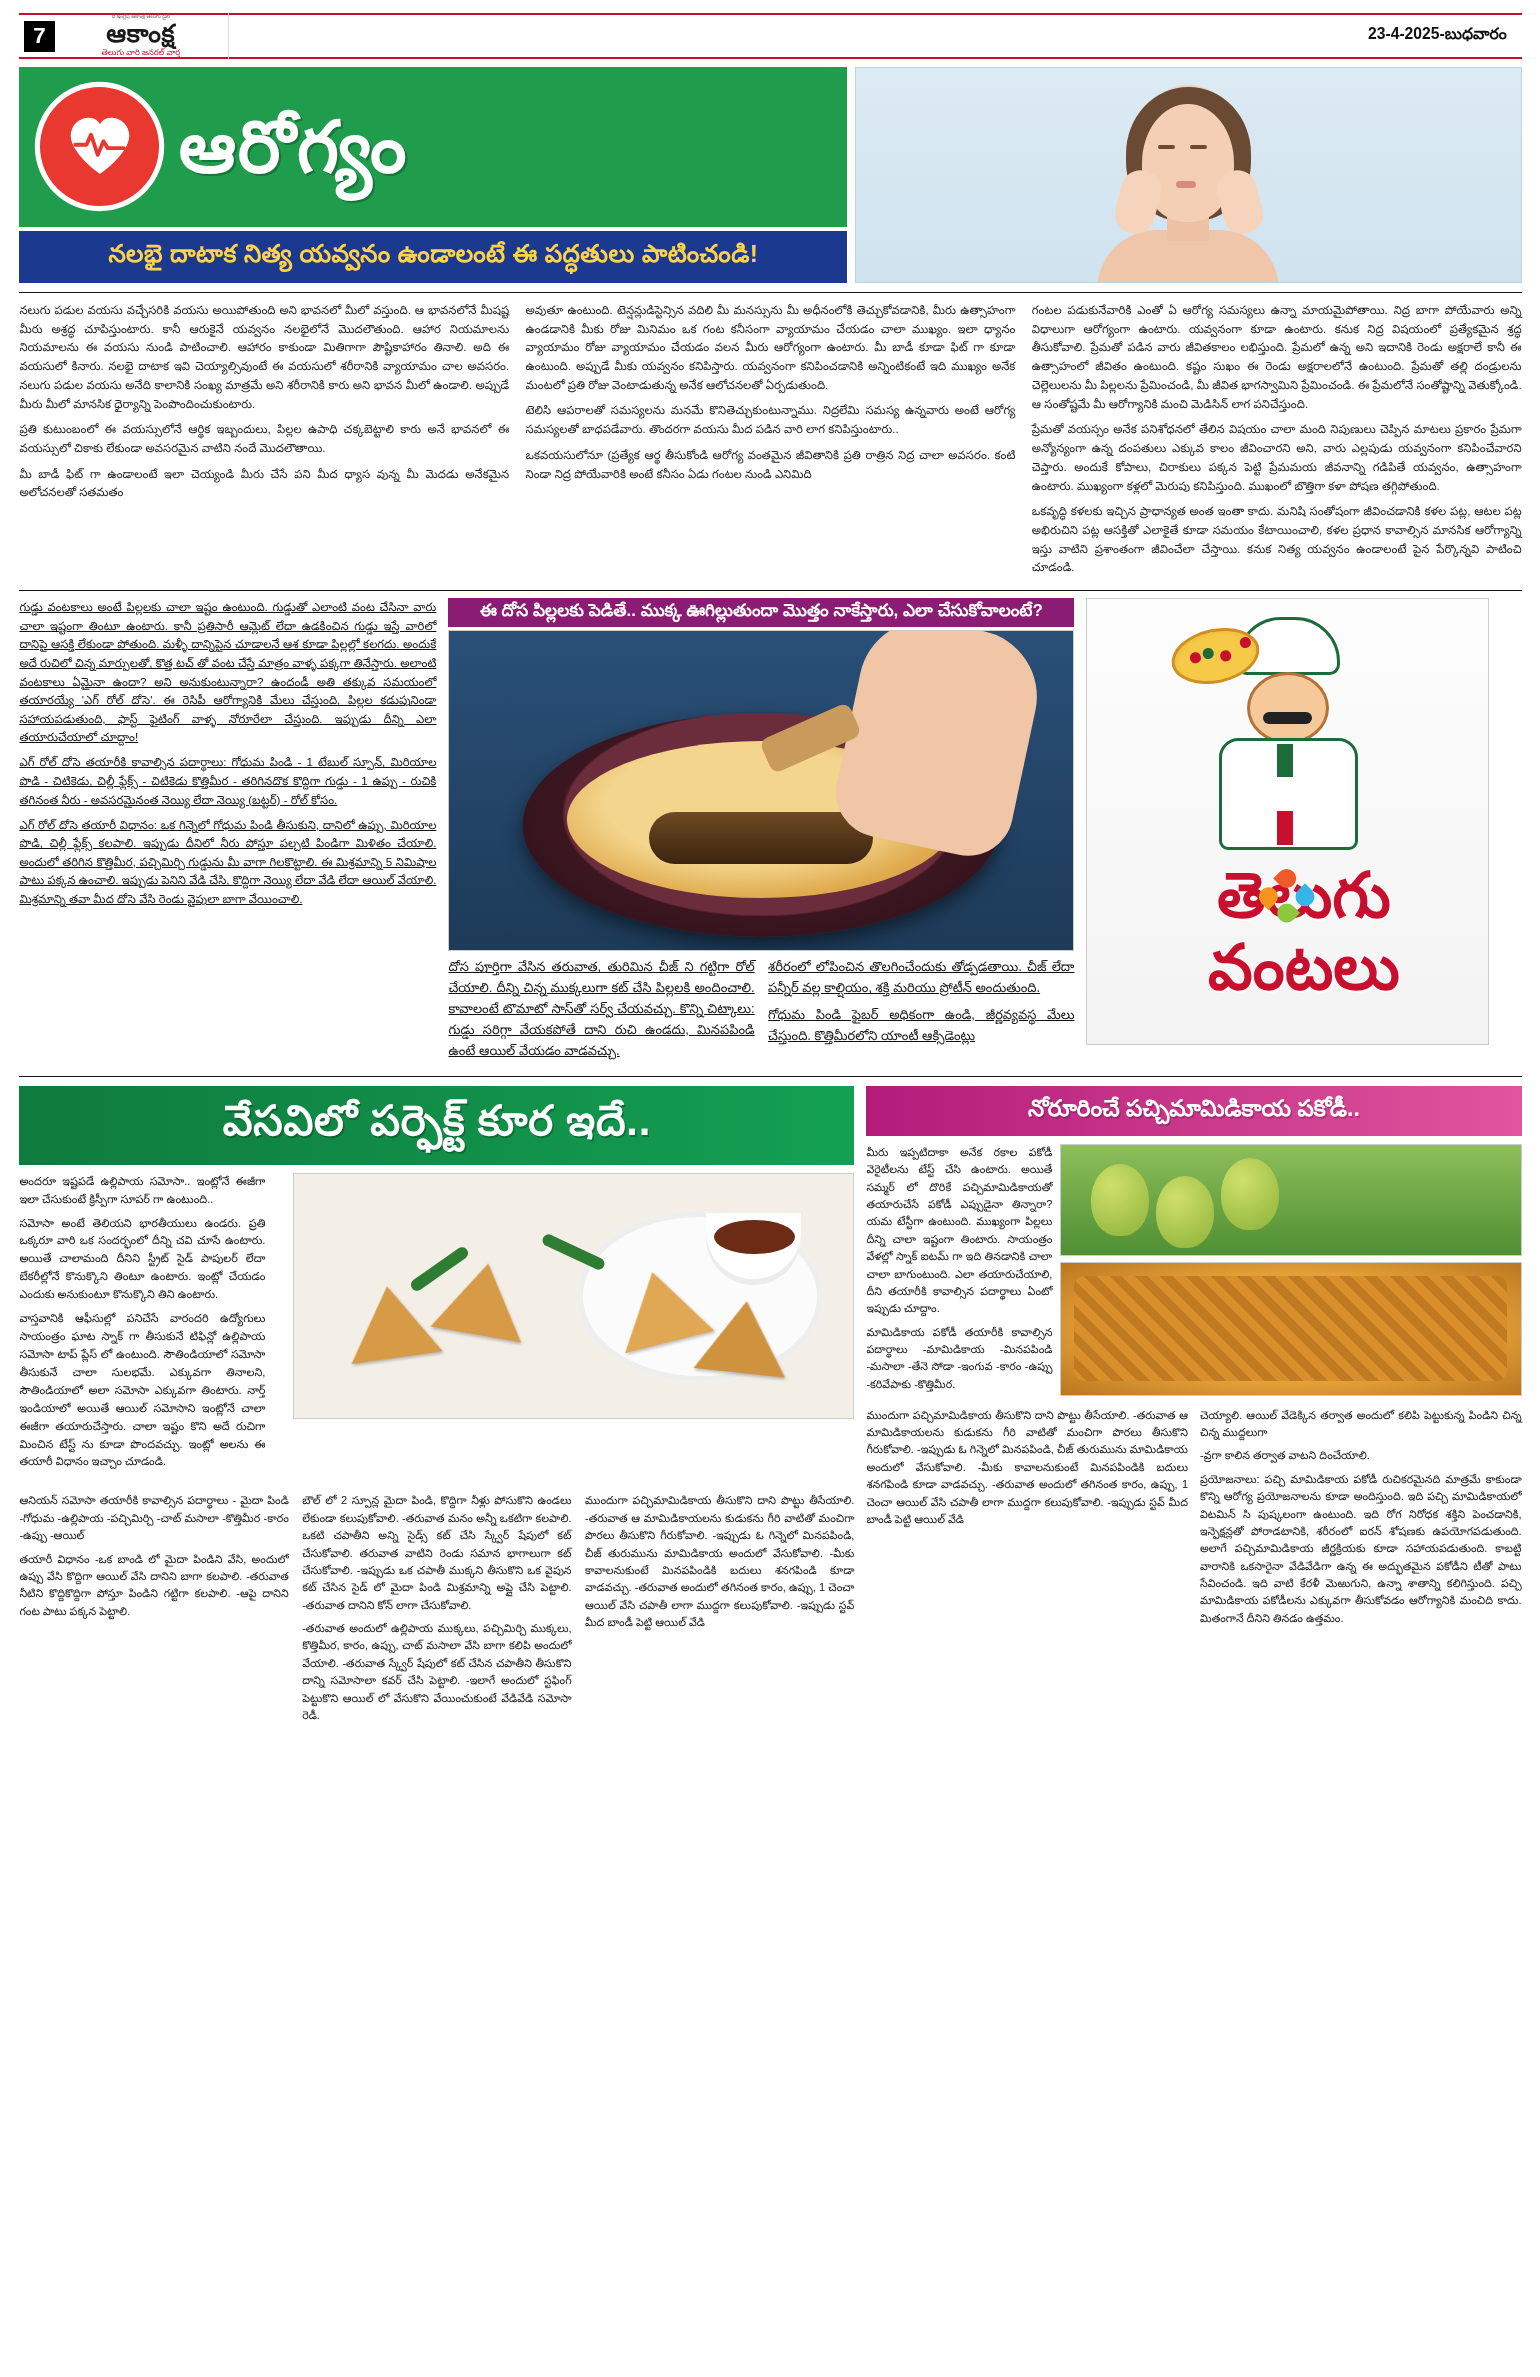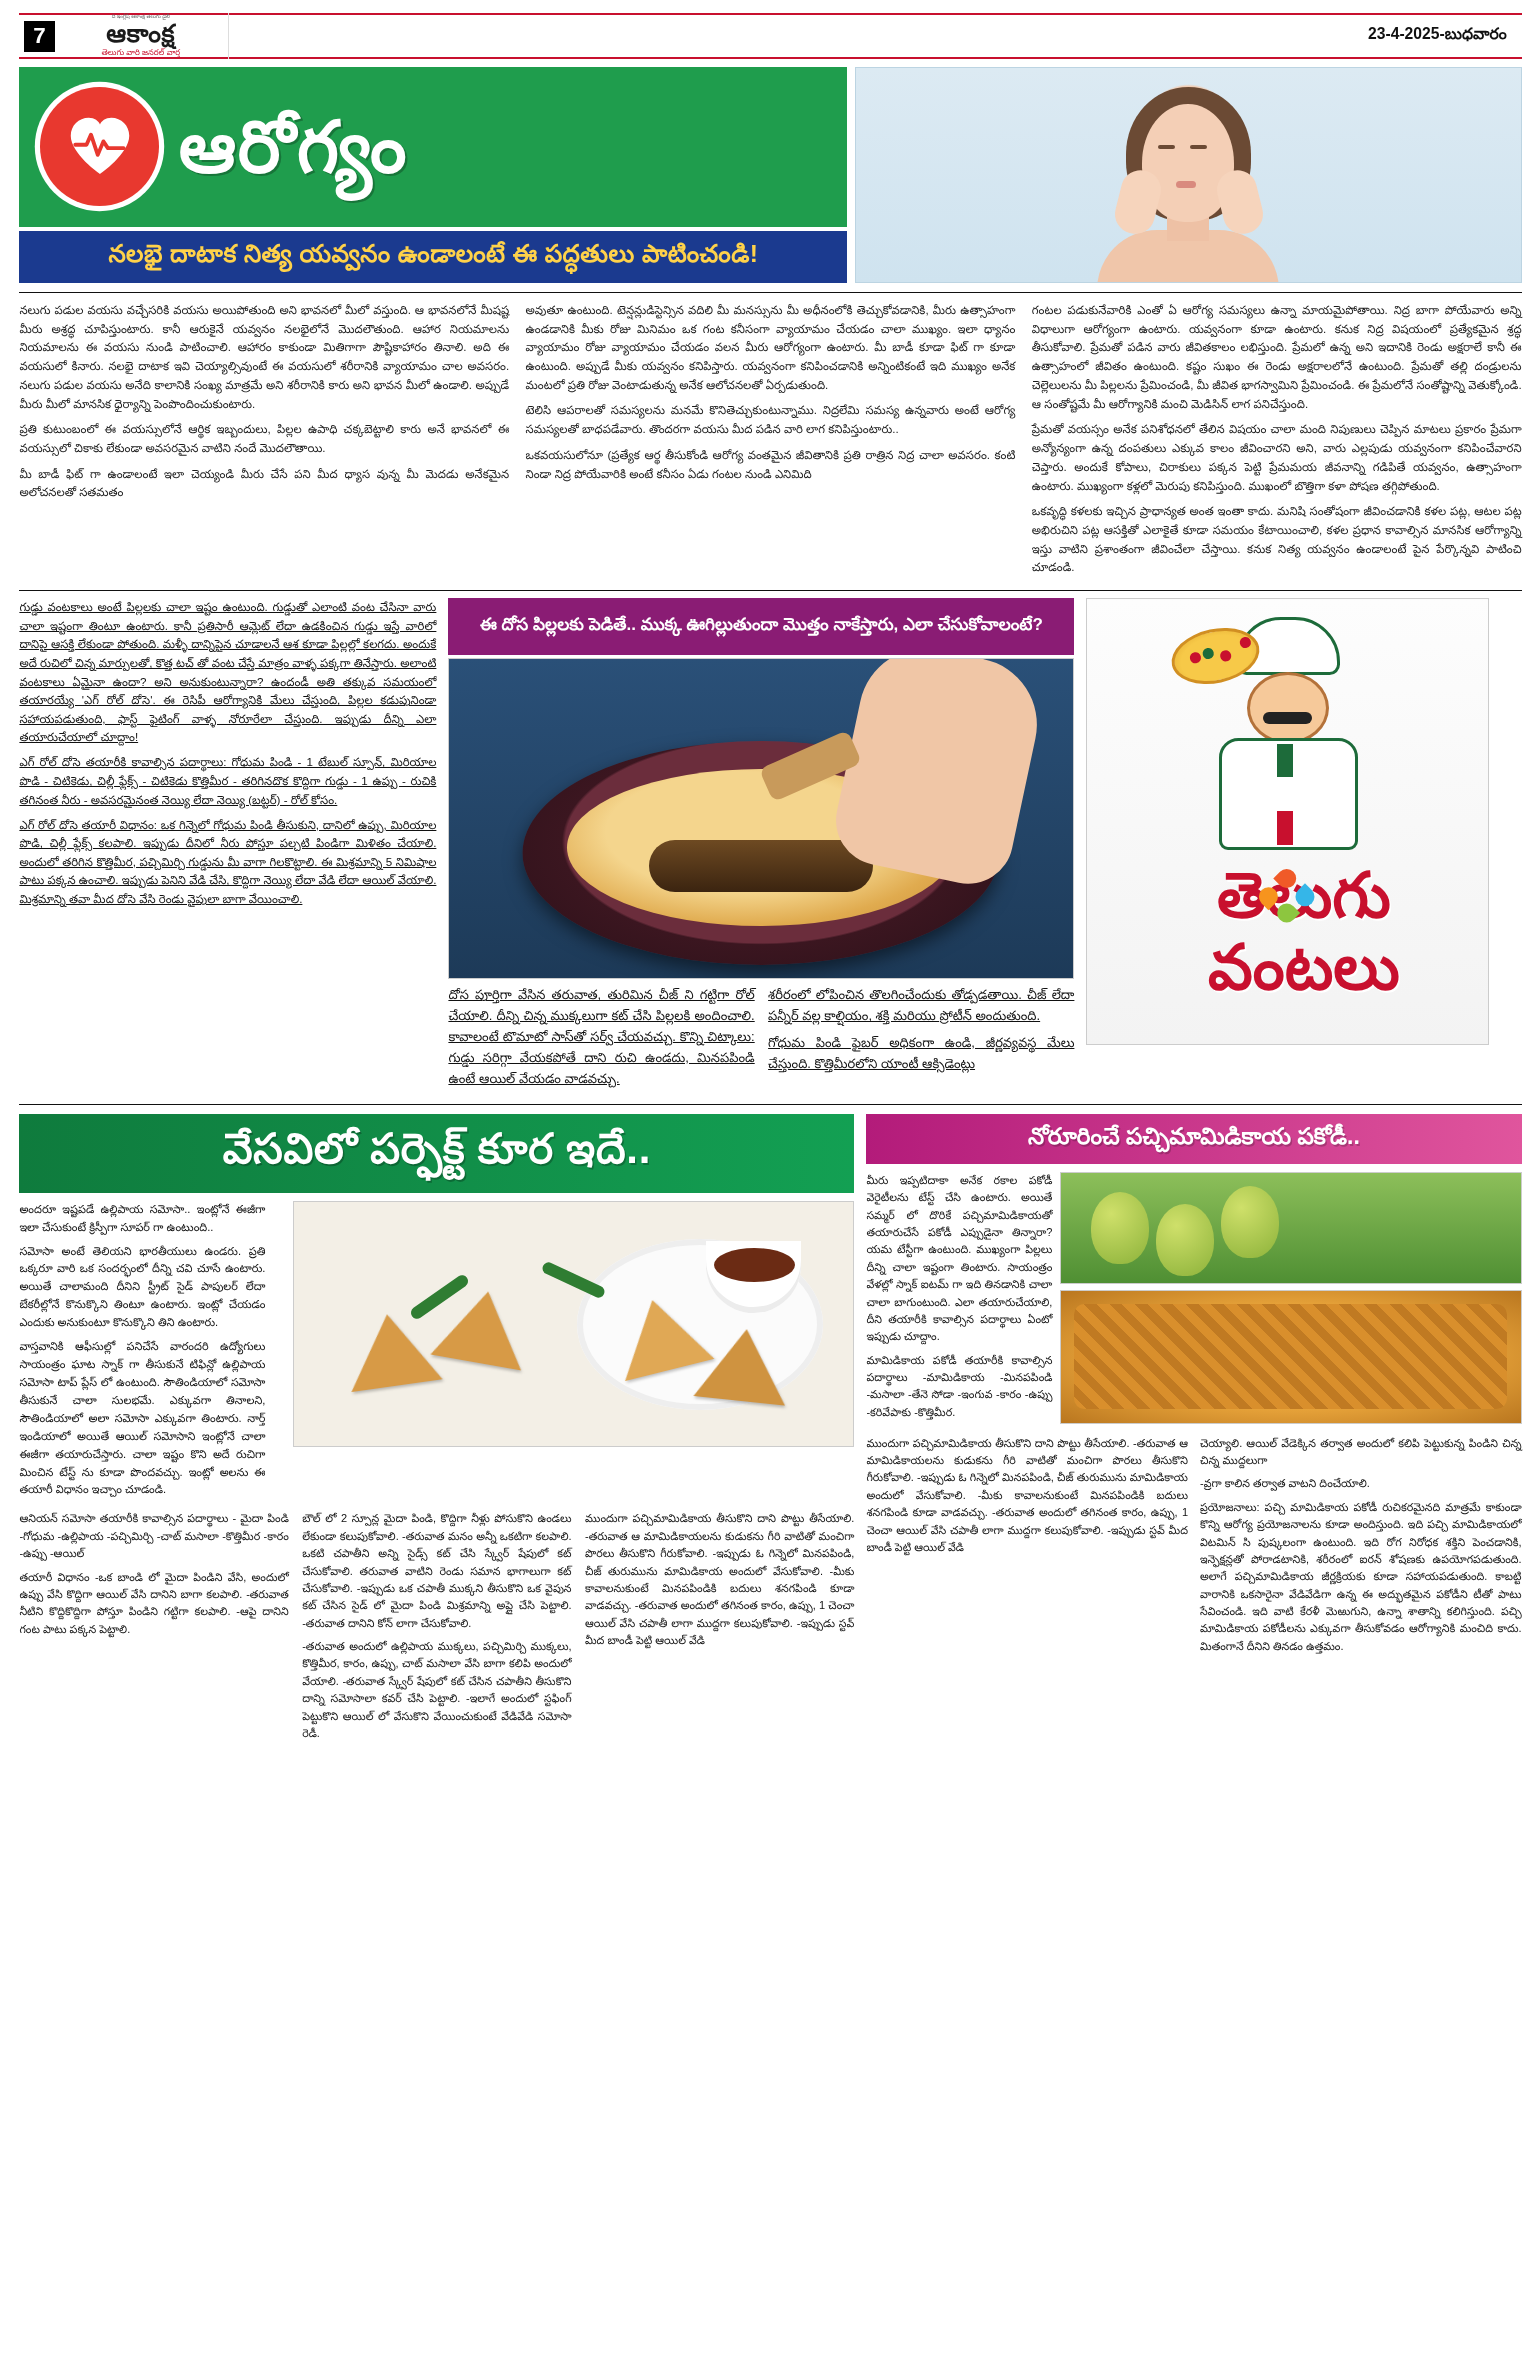--- a/index.html
+++ b/index.html
@@ -200,21 +200,21 @@
     font-size: 11.6px;
     line-height: 1.6;
     text-align: justify;
     text-decoration: underline;
   }
   .dosa-head {
     background: #8a1c74;
     color: #fff;
     font-size: 17px;
     font-weight: bold;
-    padding: 17px 9px;
+    padding: 3px 9px;
     text-align: center;
   }
   .dosa-photo {
     width: 100%;
     height: 321px;
     margin-top: 3px;
     border: 0.7px solid #ccc;
     position: relative;
     overflow: hidden;
     background: linear-gradient(#2a5078, #1d3a58);
@@ -370,21 +370,21 @@
   .chili.x { left: 112px; top: 89px; transform: rotate(-35deg); }
   .chili.y { left: 246px; top: 72px; transform: rotate(25deg); }
   .bowl {
     position: absolute; right: 52px; top: 39px; width: 95px; height: 72px;
     border-radius: 0 0 48px 48px; background: #fff; box-shadow: inset 0 -6px 0 #ececec;
   }
   .bowl::after {
     content: ""; position: absolute; left: 7.5px; top: 7.5px; width: 81px; height: 34px;
     border-radius: 50%; background: #6b2b14;
   }
-  .cols3-small { display: flex; gap: 13.4px; margin-top: 5px; }
+  .cols3-small { display: flex; gap: 13.4px; margin-top: 15px; }
   .cols3-small p { font-size: 11px; line-height: 1.58; text-align: justify; margin: 0 0 6px 0; }
 
   .mango-top { display: flex; gap: 7.5px; margin-top: 7.5px; }
   .mango-text { width: 186px; }
   .mango-text p { font-size: 11px; line-height: 1.58; text-align: justify; margin: 0 0 6px 0; }
   .mango-pics { flex: 1; display: flex; flex-direction: column; gap: 6px; }
   .mango-pic1 {
     height: 112px; border: 0.7px solid #ccc; position: relative; overflow: hidden;
     background: linear-gradient(#8dbf5a, #4f8f33);
   }

